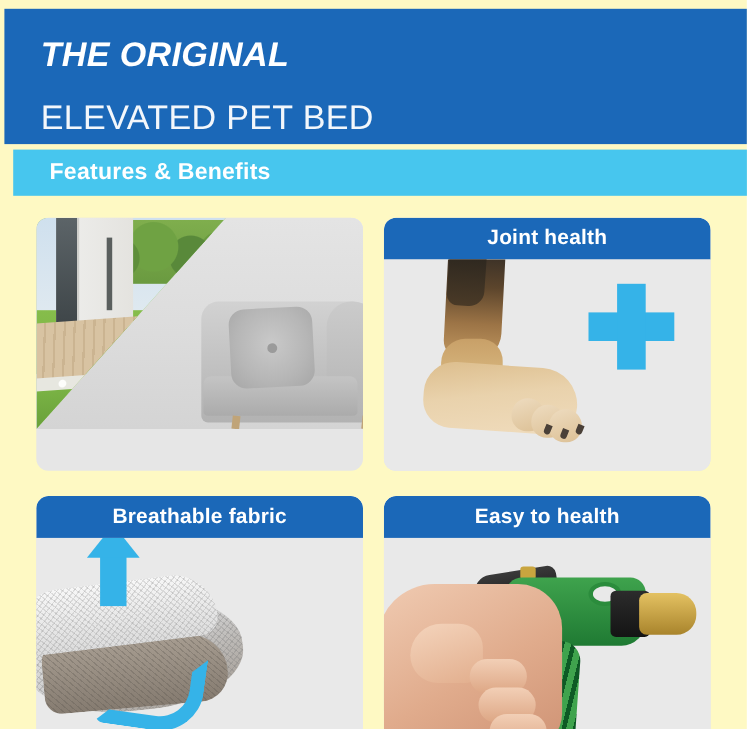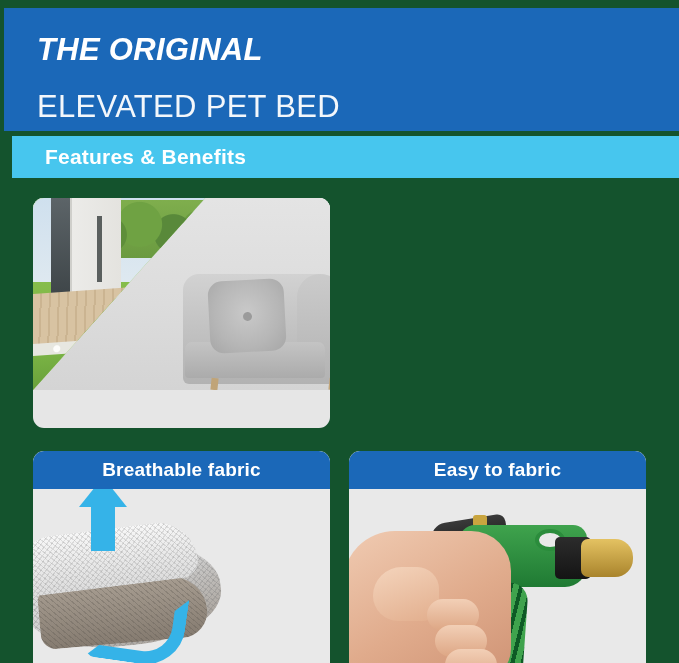--- a/index.html
+++ b/index.html
@@ -12,21 +12,21 @@
     height: 663px;
     overflow: hidden;
     font-family: "Liberation Sans", sans-serif;
     -webkit-font-smoothing: antialiased;
   }
 
   .page {
     position: relative;
     width: 679px;
     height: 663px;
-    background: #14532d;
+    background: #fef9c3;
   }
 
   
   .hero {
     position: absolute;
     left: 4px;
     top: 8px;
     width: 675px;
     height: 123px;
     background: #1b68b8;
@@ -444,40 +444,61 @@
             </div>
             <div class="io-post"></div>
             <div class="io-deck"></div>
             <div class="io-gravel"></div>
             <div class="io-grass-bot"></div>
           </div>
         </div>
       </div>
     </div>
 
+    <div class="card r1 c2">
+      <div class="card-head">
+        <span class="card-title">Joint health</span>
+      </div>
+      <div class="card-body">
+        <div class="art-paw">
+          <div class="paw-leg"></div>
+          <div class="paw-leg-dark"></div>
+          <div class="paw-ankle"></div>
+          <div class="paw-foot"></div>
+          <div class="toe t1"></div>
+          <div class="toe t2"></div>
+          <div class="toe t3"></div>
+          <div class="claw c1"></div>
+          <div class="claw c2"></div>
+          <div class="claw c3"></div>
+          <div class="cross-h"></div>
+          <div class="cross-v"></div>
+        </div>
+      </div>
+    </div>
 
     <div class="card r2 c1">
       <div class="card-head">
         <span class="card-title">Breathable fabric</span>
       </div>
       <div class="card-body">
         <div class="art-mesh">
           <div class="mesh-roll"></div>
           <div class="mesh-under"></div>
           <div class="mesh-fold"></div>
           <div class="arrow-curve"></div>
           <div class="arrow-up"></div>
           <div class="arrow-head"></div>
         </div>
       </div>
     </div>
 
     <div class="card r2 c2">
       <div class="card-head">
-        <span class="card-title">Easy to fabric</span>
+        <span class="card-title">Easy to health</span>
       </div>
       <div class="card-body">
         <div class="art-hose">
           <div class="hose-tube"></div>
           <div class="hose-trigger"></div>
           <div class="hose-screw"></div>
           <div class="hose-body"></div>
           <div class="hose-hook"></div>
           <div class="hose-neck"></div>
           <div class="hose-brass"></div>

